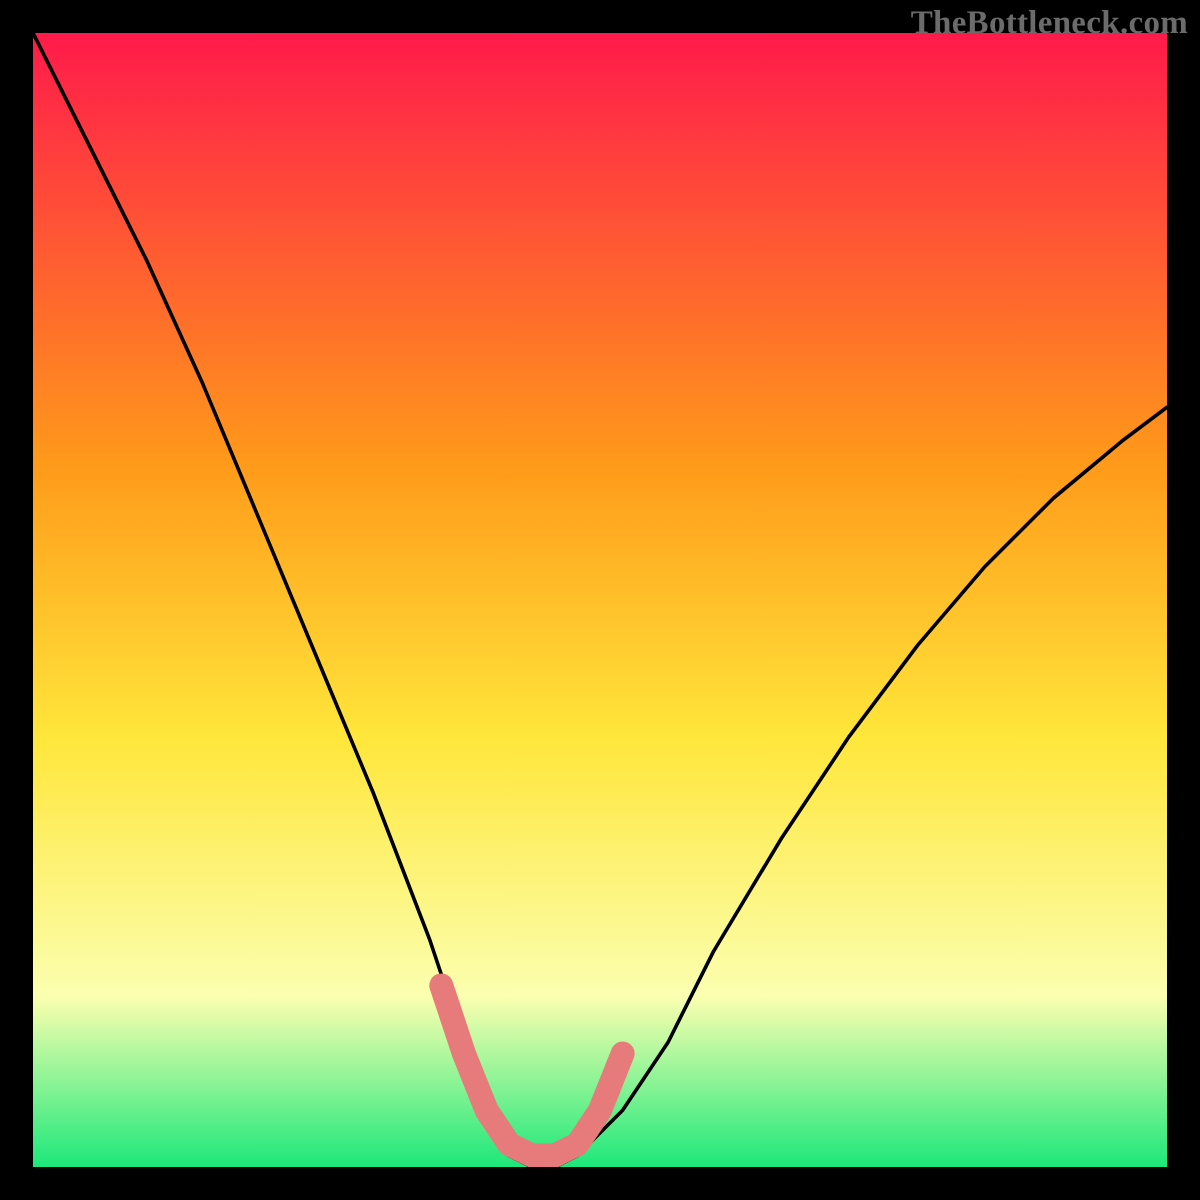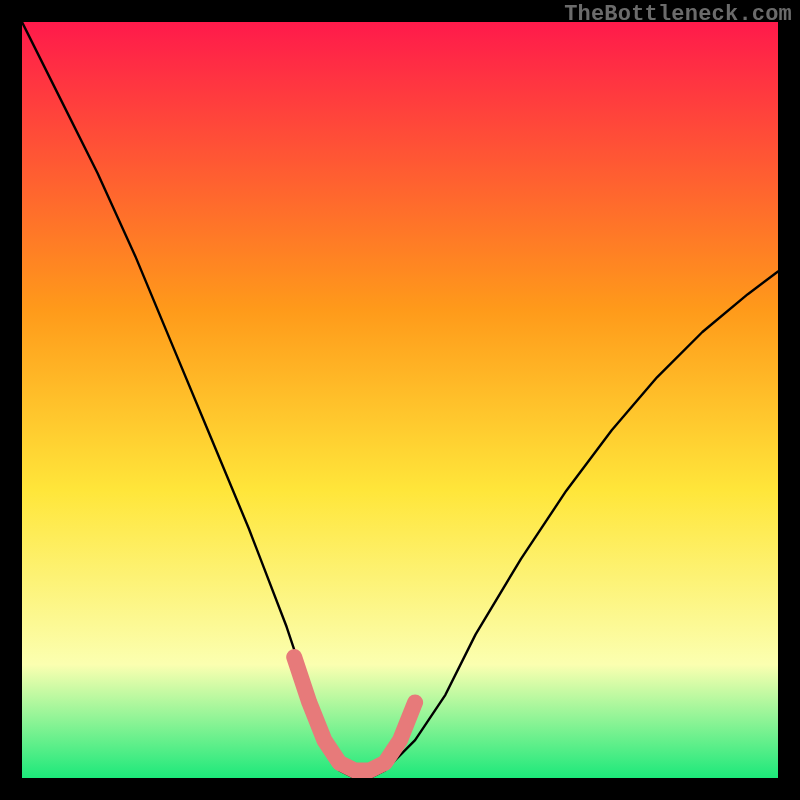--- a/index.html
+++ b/index.html
@@ -23,21 +23,21 @@
     left: 22px;
     top: 22px;
     width: 756px;
     height: 756px;
     overflow: hidden;
   }
   .watermark {
     position: absolute;
     top: 2px;
     right: 8px;
-    font-family: Liberation Mono, monospace;
+    font-family: Liberation Serif, serif;
     font-size: 22px;
     font-weight: 600;
     color: #6b6b6b;
     letter-spacing: 0.2px;
   }
   svg {
     display: block;
   }
 </style>
 </head>

